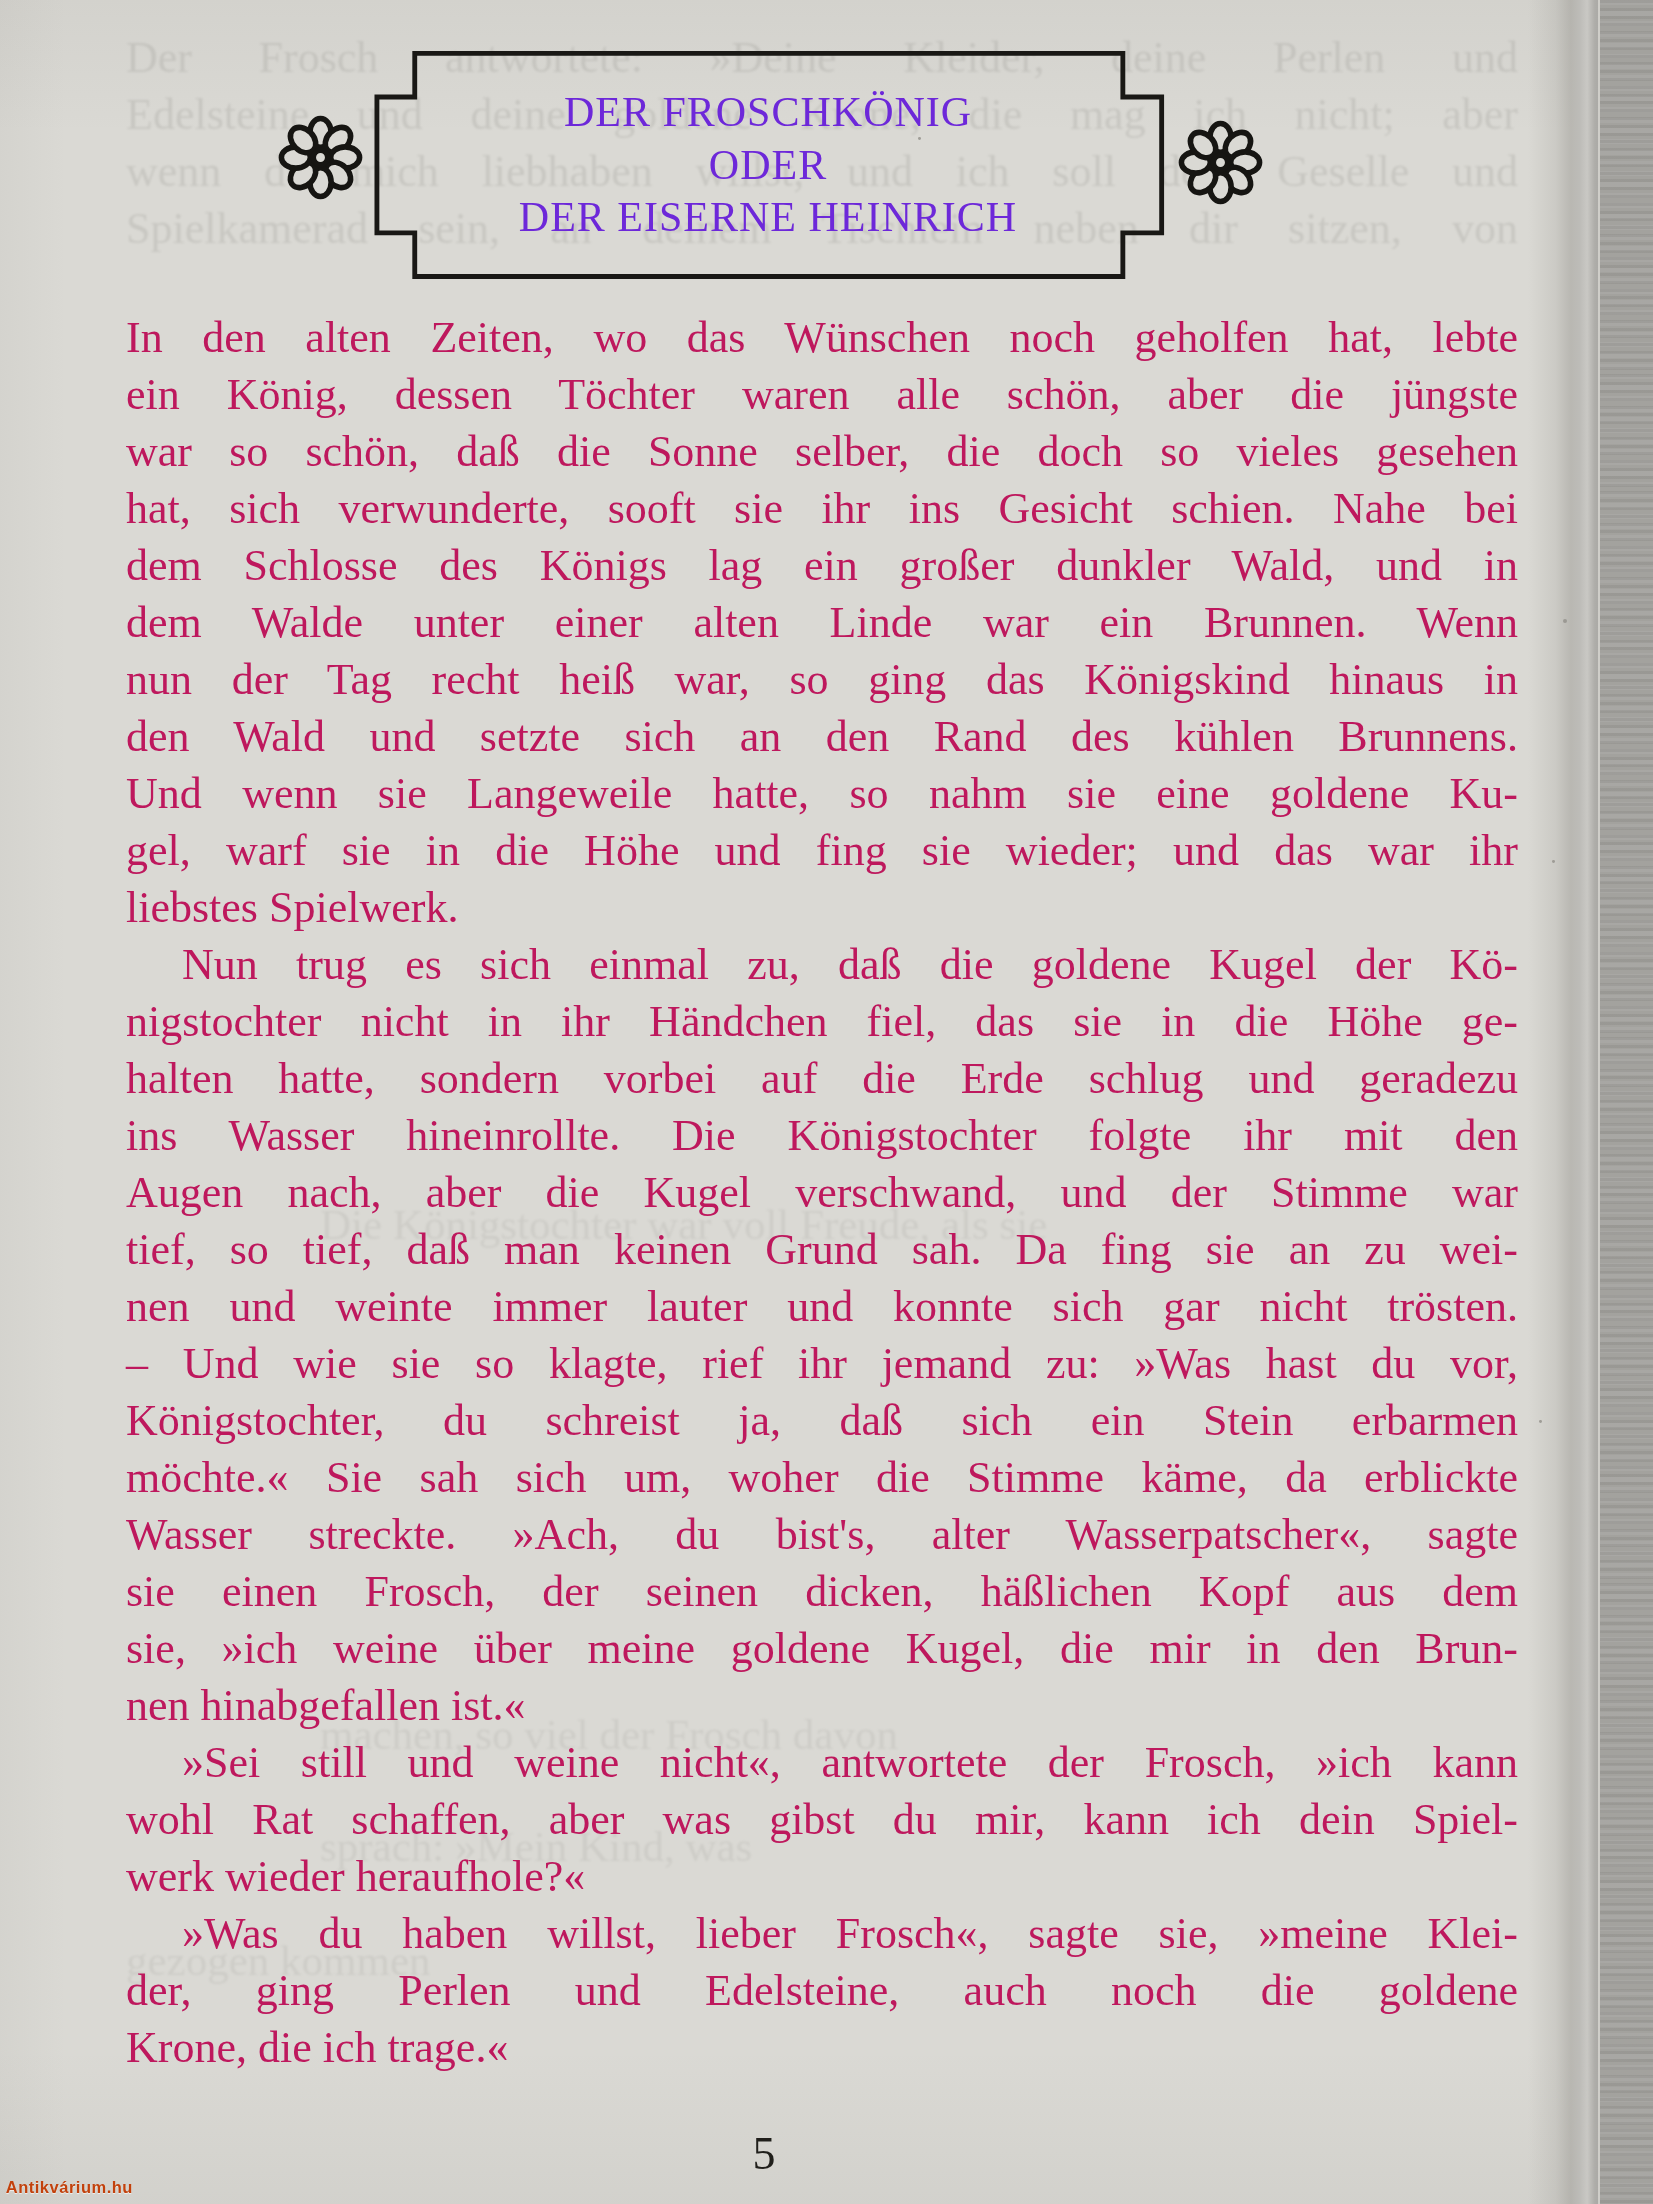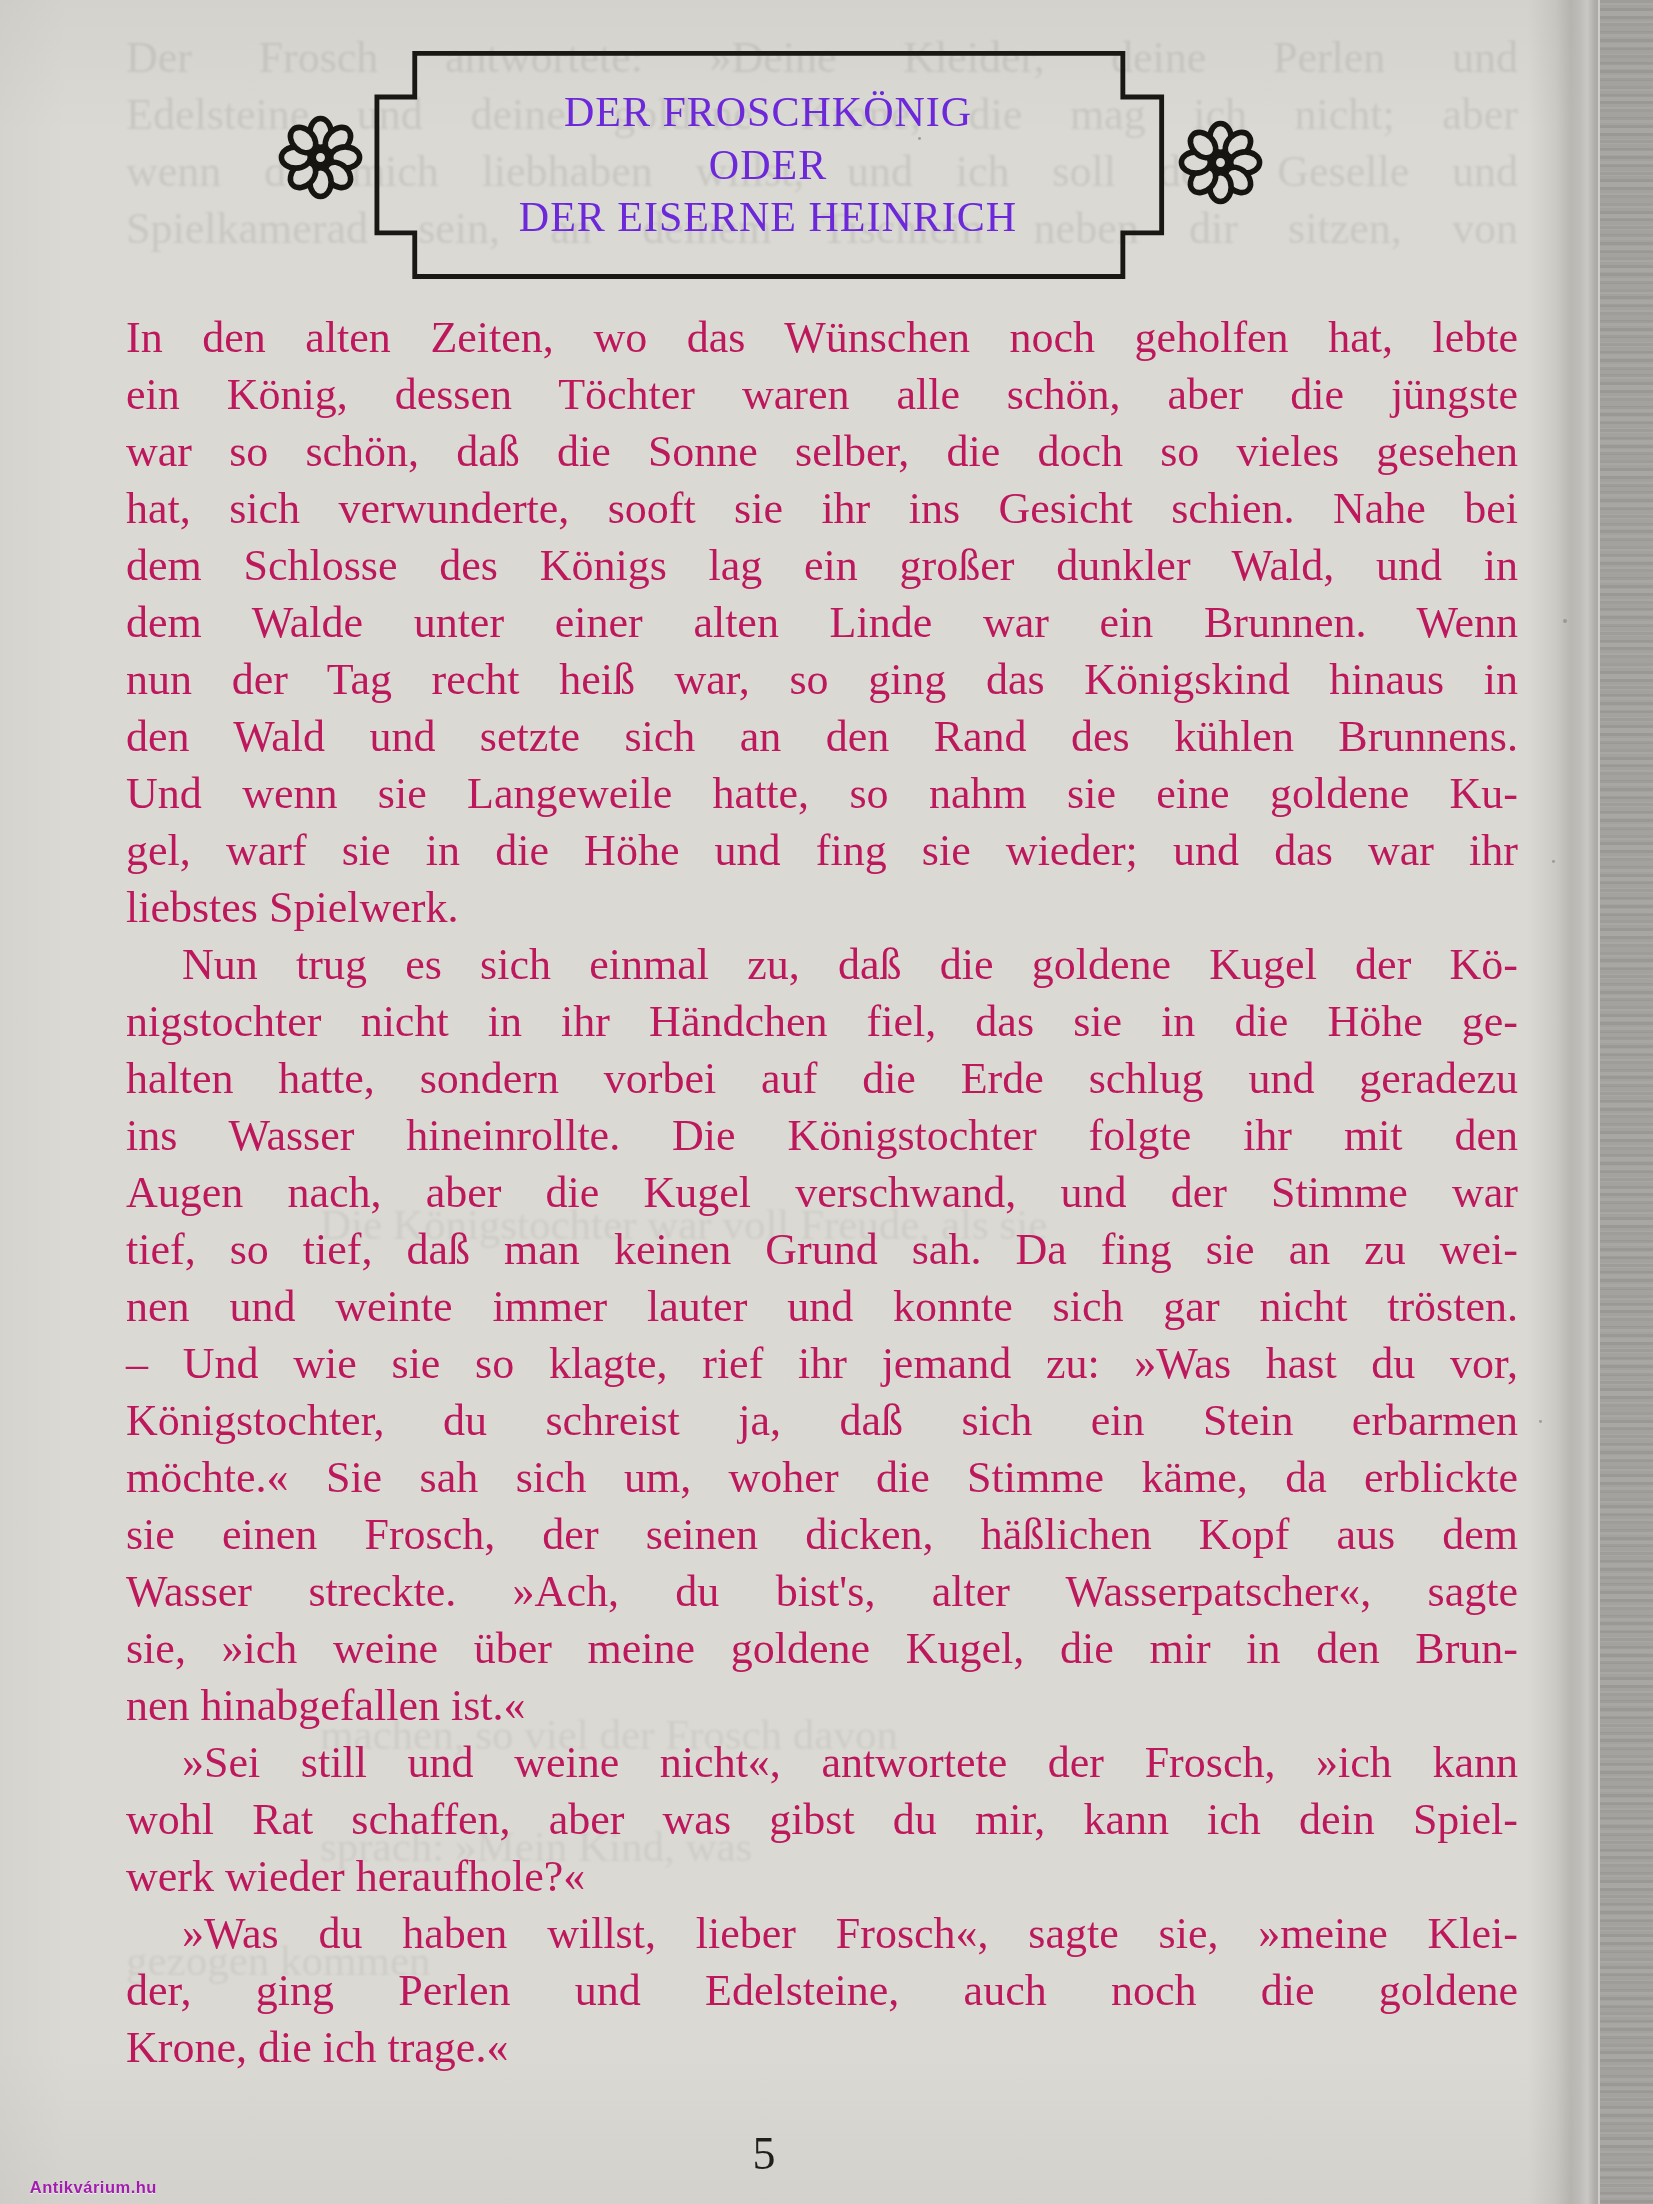--- a/index.html
+++ b/index.html
@@ -48,21 +48,21 @@
   #text-block{position:absolute;left:126px;top:309px;width:1392px;
     font-size:44px;color:#be185d;}
   .line{line-height:57px;text-align:justify;text-align-last:justify;}
   .line.ragged{text-align-last:left;}
   .line.indent{text-indent:56px;}
   
   #page-number{position:absolute;left:735px;top:2127px;width:58px;
     font-size:46px;color:#201f1b;text-align:center;}
   #watermark{position:absolute;left:5.8px;top:2178px;
     font-family:"Liberation Sans", sans-serif;font-weight:bold;font-size:16.5px;
-    color:#a21caf;text-shadow:0 1px 1px rgba(248,248,245,0.85);letter-spacing:0.5px;margin-left:24px;}
+    color:#c2410c;text-shadow:0 1px 1px rgba(248,248,245,0.85);letter-spacing:0.5px;}
   .speck{position:absolute;background:#595650;border-radius:50%;opacity:0.45;}
 </style>
 </head>
 <body>
 
 <div id="page">
 
   <div id="ghost-top">
       <div class="ghost-line">Der Frosch antwortete: »Deine Kleider, deine Perlen und</div>
       <div class="ghost-line">Edelsteine und deine goldene Krone, die mag ich nicht; aber</div>
@@ -129,22 +129,22 @@
       <div class="line indent">Nun trug es sich einmal zu, daß die goldene Kugel der Kö-</div>
       <div class="line">nigstochter nicht in ihr Händchen fiel, das sie in die Höhe ge-</div>
       <div class="line">halten hatte, sondern vorbei auf die Erde schlug und geradezu</div>
       <div class="line">ins Wasser hineinrollte. Die Königstochter folgte ihr mit den</div>
       <div class="line">Augen nach, aber die Kugel verschwand, und der Stimme war</div>
       <div class="line">tief, so tief, daß man keinen Grund sah. Da fing sie an zu wei-</div>
       <div class="line">nen und weinte immer lauter und konnte sich gar nicht trösten.</div>
       <div class="line">– Und wie sie so klagte, rief ihr jemand zu: »Was hast du vor,</div>
       <div class="line">Königstochter, du schreist ja, daß sich ein Stein erbarmen</div>
       <div class="line">möchte.« Sie sah sich um, woher die Stimme käme, da erblickte</div>
+      <div class="line">Wasser streckte. »Ach, du bist's, alter Wasserpatscher«, sagte</div>
       <div class="line">sie einen Frosch, der seinen dicken, häßlichen Kopf aus dem</div>
-      <div class="line">Wasser streckte. »Ach, du bist's, alter Wasserpatscher«, sagte</div>
       <div class="line">sie, »ich weine über meine goldene Kugel, die mir in den Brun-</div>
       <div class="line ragged">nen hinabgefallen ist.«</div>
       <div class="line indent">»Sei still und weine nicht«, antwortete der Frosch, »ich kann</div>
       <div class="line">wohl Rat schaffen, aber was gibst du mir, kann ich dein Spiel-</div>
       <div class="line ragged">werk wieder heraufhole?«</div>
       <div class="line indent">»Was du haben willst, lieber Frosch«, sagte sie, »meine Klei-</div>
       <div class="line">der, ging Perlen und Edelsteine, auch noch die goldene</div>
       <div class="line ragged">Krone, die ich trage.«</div>
     </div>
 

